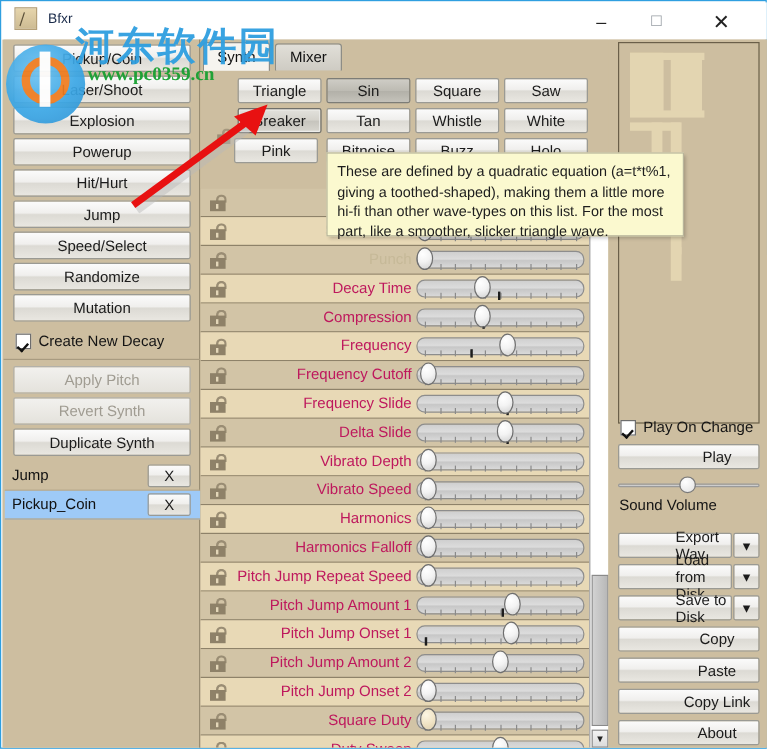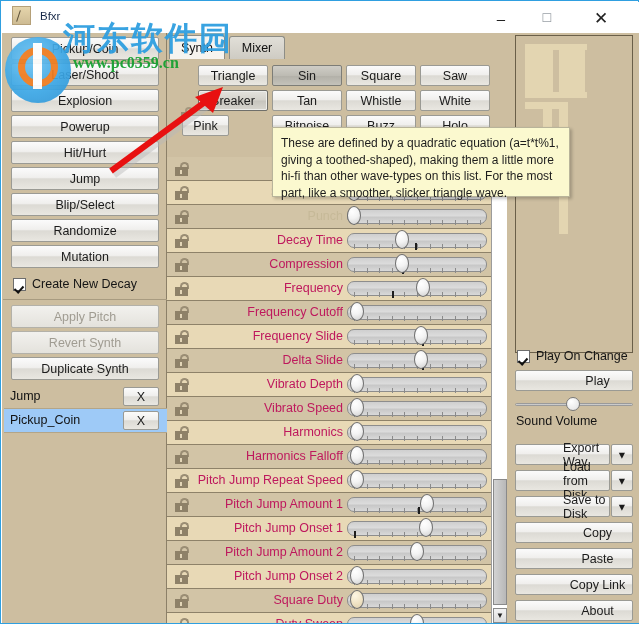--- a/index.html
+++ b/index.html
@@ -167,21 +167,21 @@
 
   <div class="appbody">
 
     <div class="leftpanel">
       <div class="btn lbtn" style="top:4px">Pickup/Coin</div>
       <div class="btn lbtn" style="top:30px">Laser/Shoot</div>
       <div class="btn lbtn" style="top:56px">Explosion</div>
       <div class="btn lbtn" style="top:82px">Powerup</div>
       <div class="btn lbtn" style="top:108px">Hit/Hurt</div>
       <div class="btn lbtn" style="top:134px">Jump</div>
-      <div class="btn lbtn" style="top:160px">Blip/Select</div>
+      <div class="btn lbtn" style="top:160px">Speed/Select</div>
       <div class="btn lbtn" style="top:186px">Randomize</div>
       <div class="btn lbtn" style="top:212px">Mutation</div>
 
       <div class="chkrow" style="left:10px;top:244px">
         <span class="chk"></span>
         <span>Create New Decay</span>
       </div>
 
       <div class="sep" style="top:266px;width:164px"></div>
 
@@ -216,21 +216,21 @@
         <div class="btn wbtn2" style="left:31px;top:6px;width:70px">Triangle</div>
         <div class="btn wbtn2 sel" style="left:105px;top:6px;width:70px">Sin</div>
         <div class="btn wbtn2" style="left:179px;top:6px;width:70px">Square</div>
         <div class="btn wbtn2" style="left:253px;top:6px;width:70px">Saw</div>
 
         <div class="btn wbtn2 hover" style="left:31px;top:31px;width:70px">Breaker</div>
         <div class="btn wbtn2" style="left:105px;top:31px;width:70px">Tan</div>
         <div class="btn wbtn2" style="left:179px;top:31px;width:70px">Whistle</div>
         <div class="btn wbtn2" style="left:253px;top:31px;width:70px">White</div>
 
-        <div class="btn wbtn2" style="left:15px;top:56px;width:47px">Pink</div>
+        <div class="btn wbtn2" style="left:28px;top:56px;width:70px">Pink</div>
         <div class="btn wbtn2" style="left:105px;top:56px;width:70px">Bitnoise</div>
         <div class="btn wbtn2" style="left:179px;top:56px;width:70px">Buzz</div>
         <div class="btn wbtn2" style="left:253px;top:56px;width:70px">Holo</div>
       </div>
 
       <div class="sliders" id="slider-host">
           <div class="srowS even" style="top: 0px;">
             <div class="lockbox">
               <div class="sh"></div>
               <div class="body"></div>

